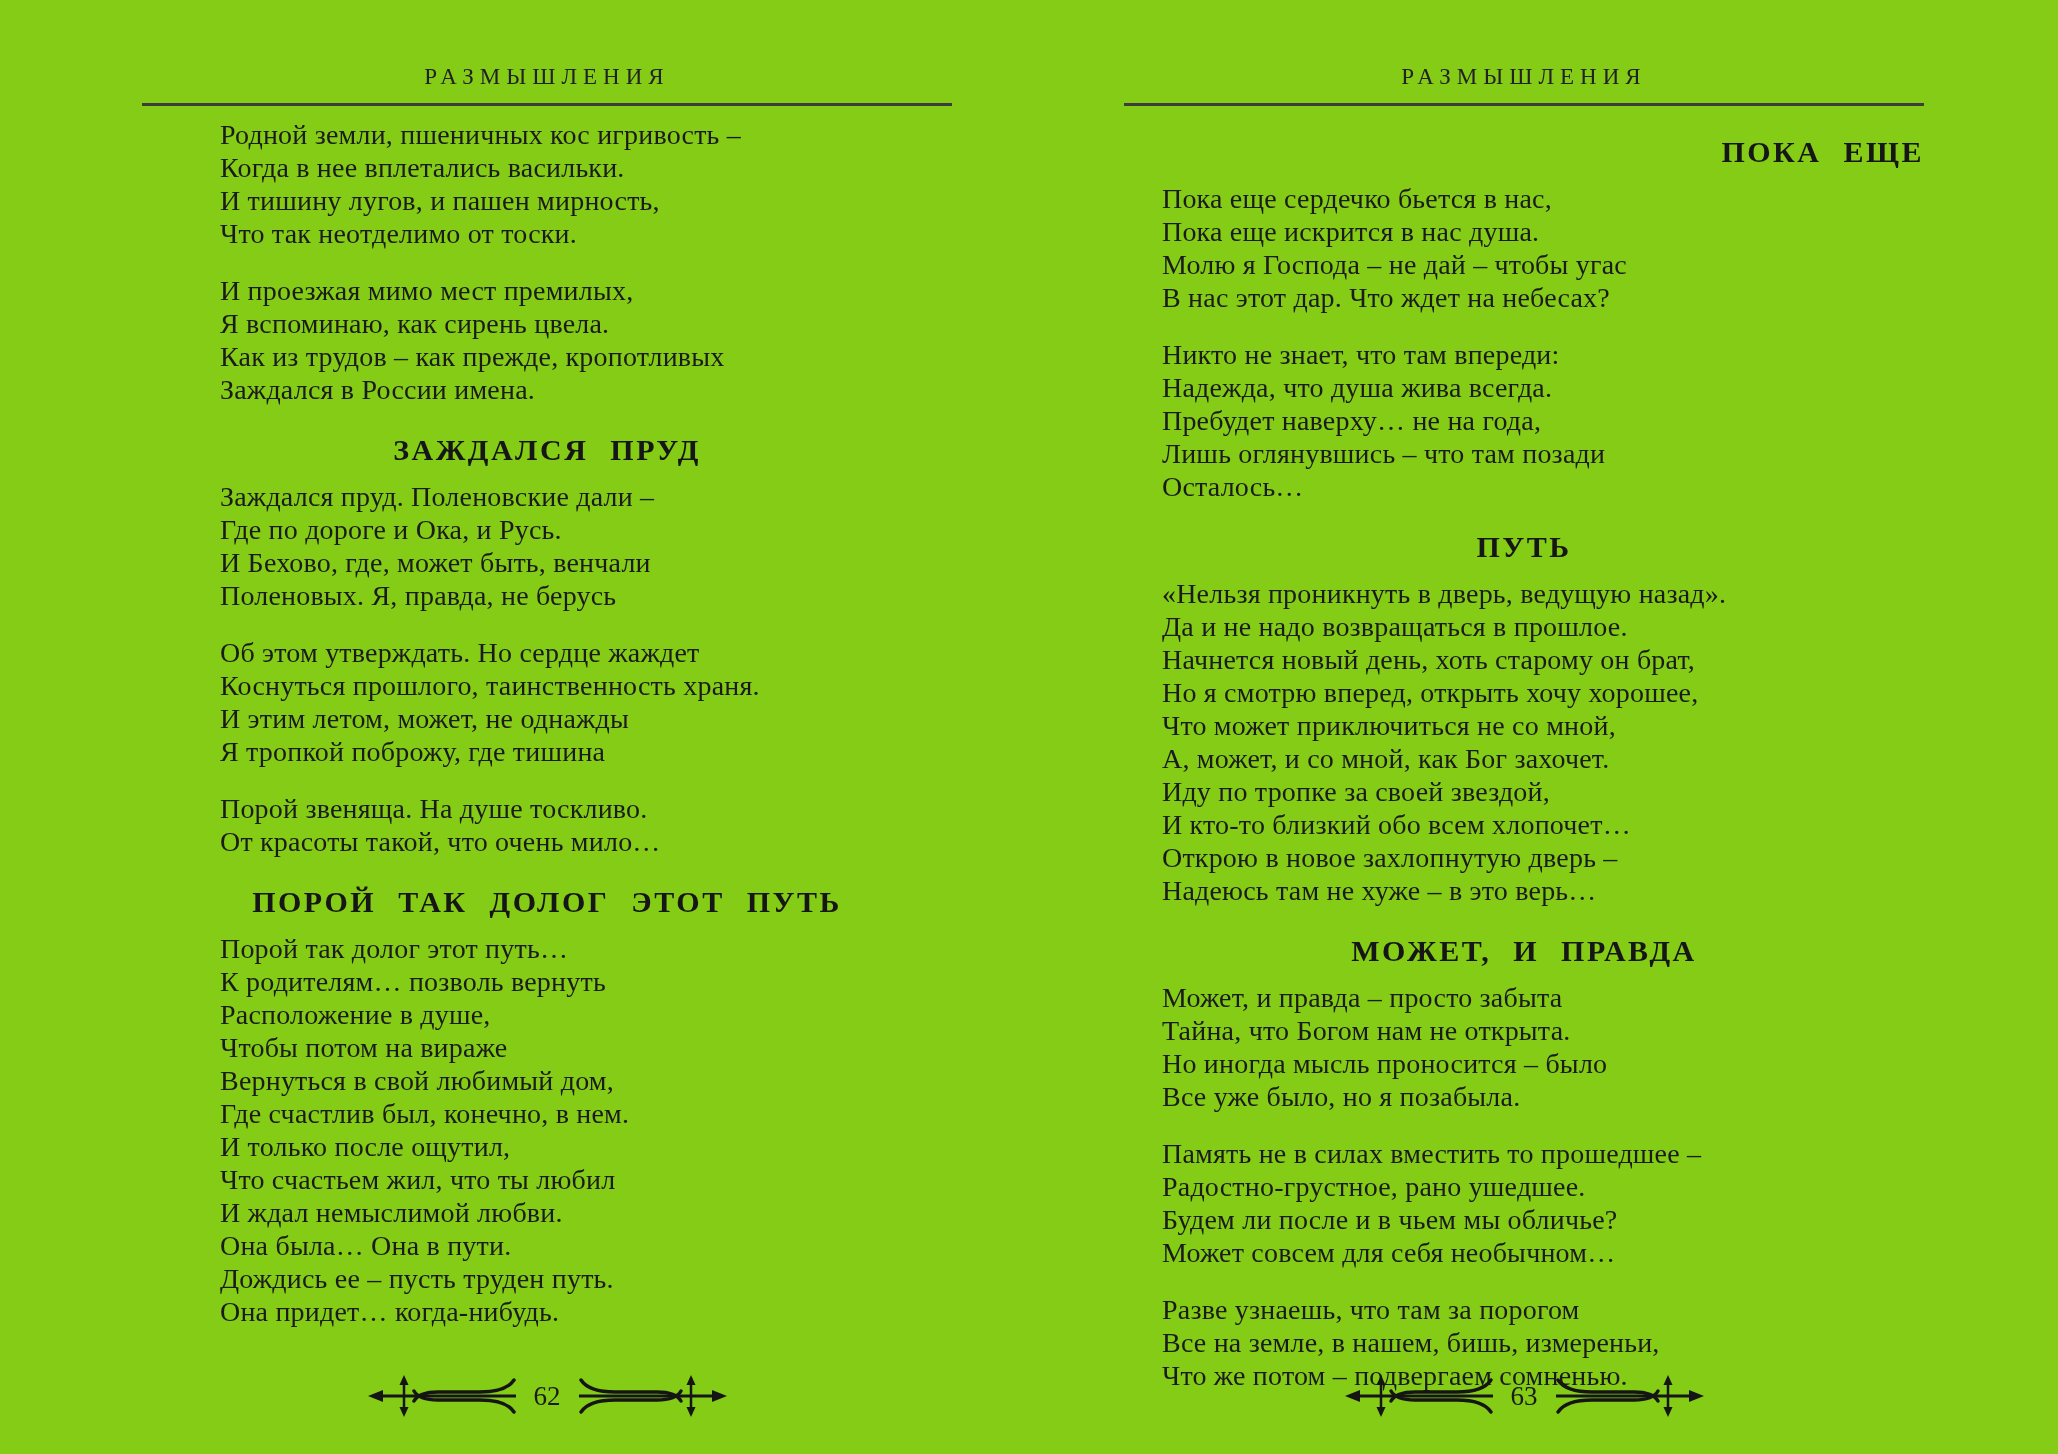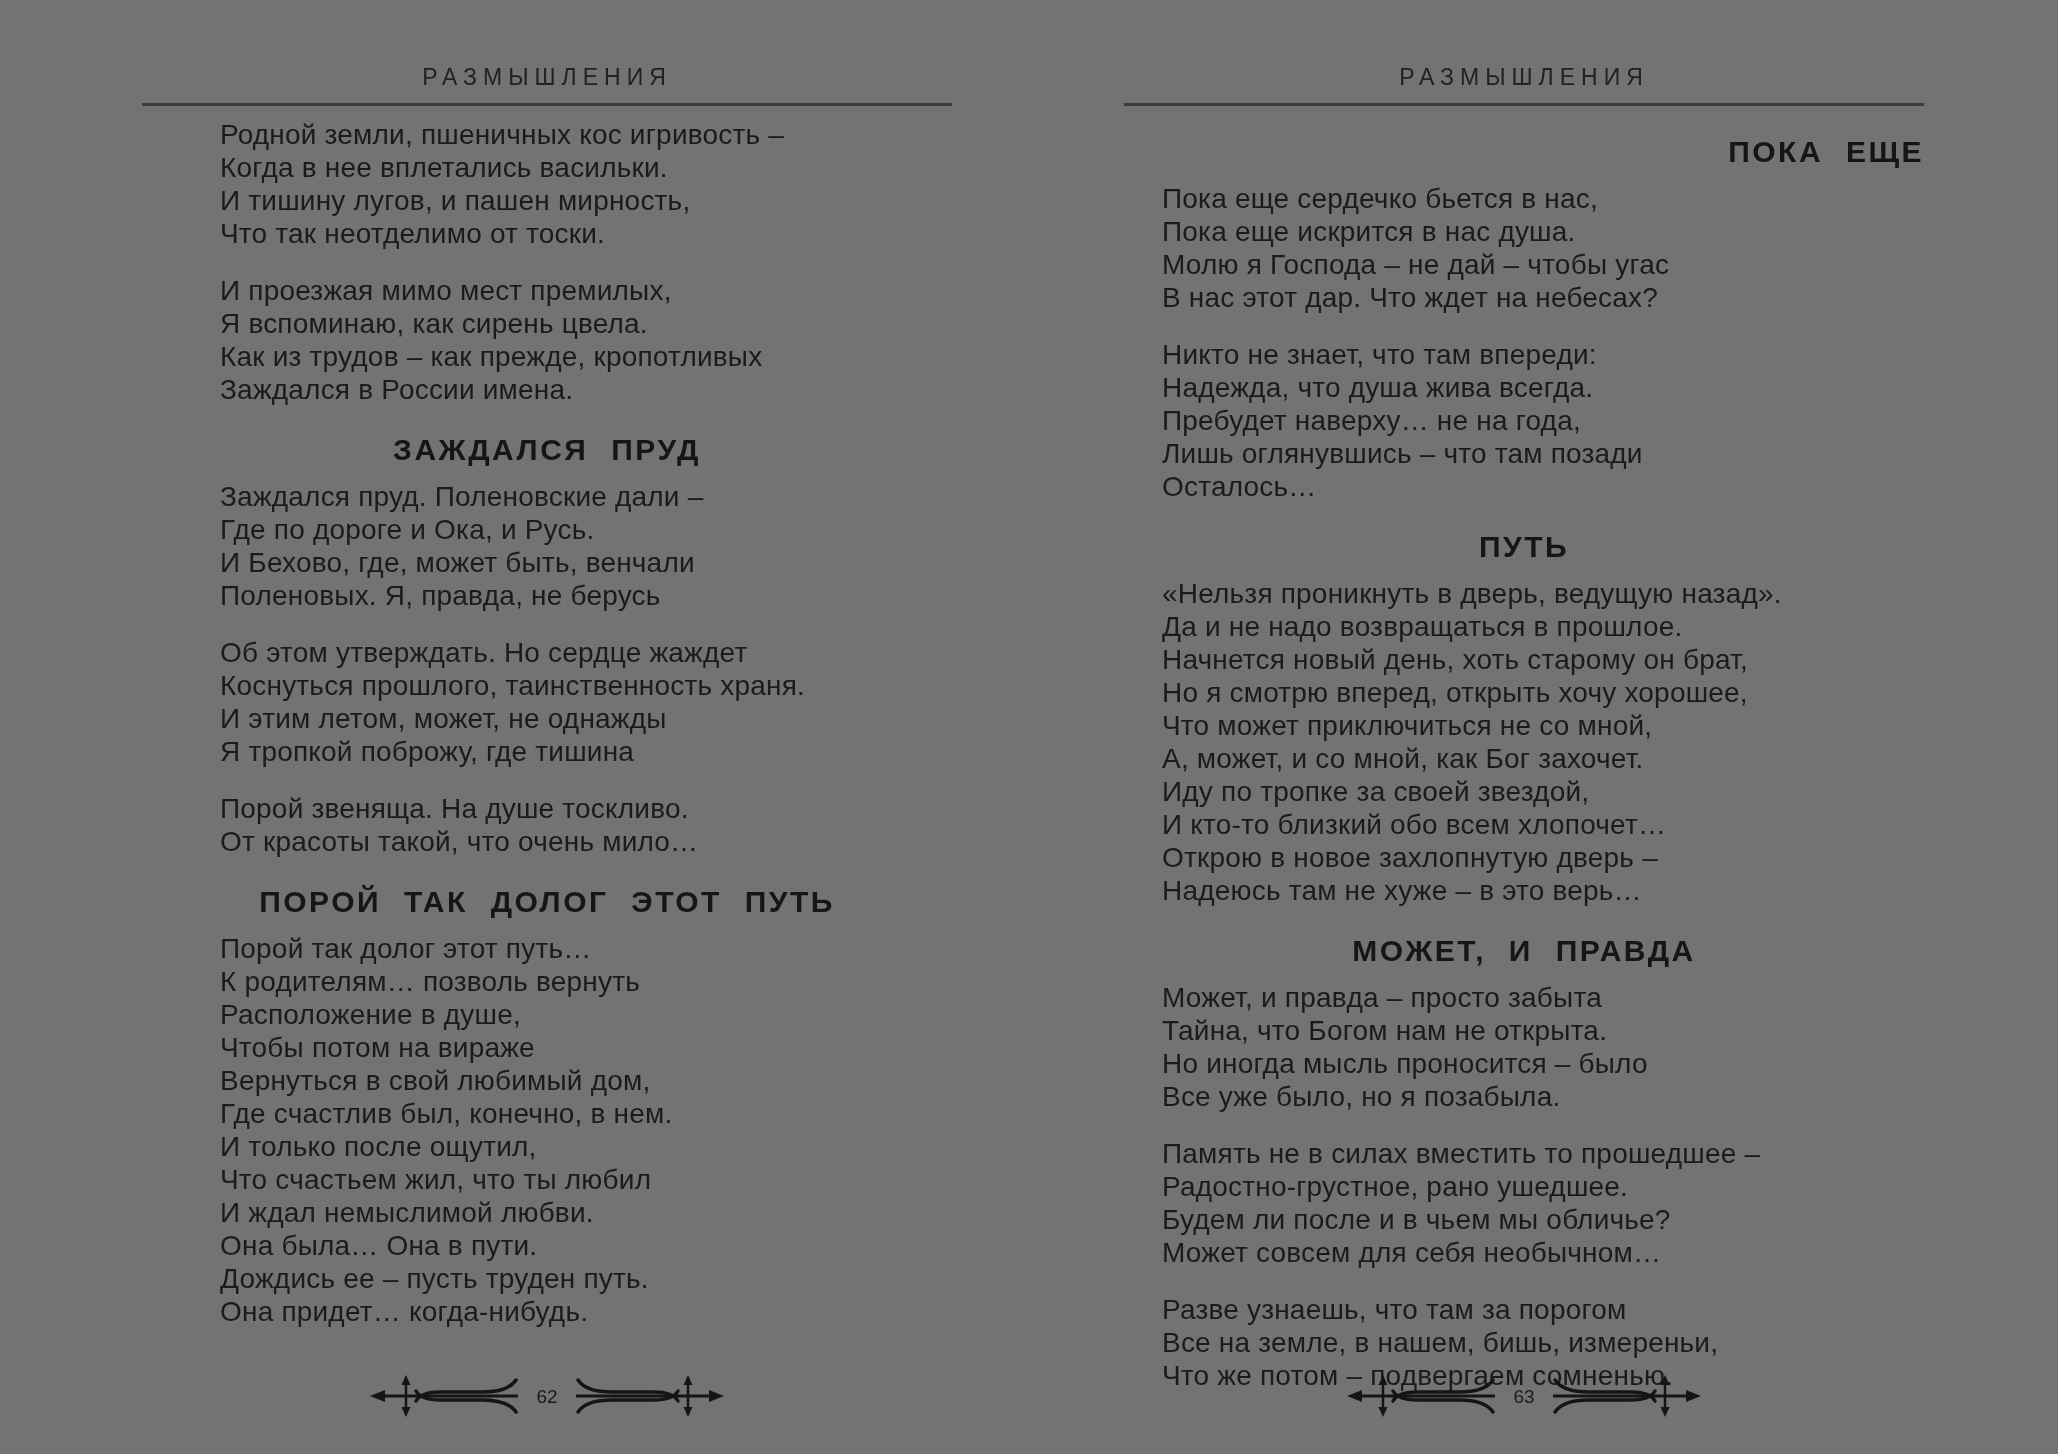--- a/index.html
+++ b/index.html
@@ -5,22 +5,22 @@
   html, body {
     margin: 0;
     padding: 0;
     background: #ffffff;
     overflow: hidden;
   }
   .book {
     position: relative;
     width: 2058px;
     height: 1454px;
-    background: #737373;
-    font-family: Liberation Sans, sans-serif;
+    background: #84cc16;
+    font-family: Liberation Serif, serif;
     color: #1b1b1b;
   }
   .page {
     position: absolute;
     top: 0;
     height: 100%;
   }
   .page-left  { left: 142px; width: 810px; }
   .page-right { left: 1124px; width: 800px; }
 
@@ -80,21 +80,21 @@
     position: absolute;
     bottom: 36px;
     left: 0;
     width: 100%;
     display: flex;
     justify-content: center;
     align-items: center;
     gap: 16px;
   }
   .page-number {
-    font-size: 19px;
+    font-size: 27px;
     color: #1b1b1b;
     line-height: 1;
   }
   .flourish { display: block; }
   .flourish.mirrored { transform: scaleX(-1); }
   .flourish line, .flourish path {
     stroke: #151515;
     fill: none;
   }
   .flourish polygon { fill: #151515; stroke: none; }

